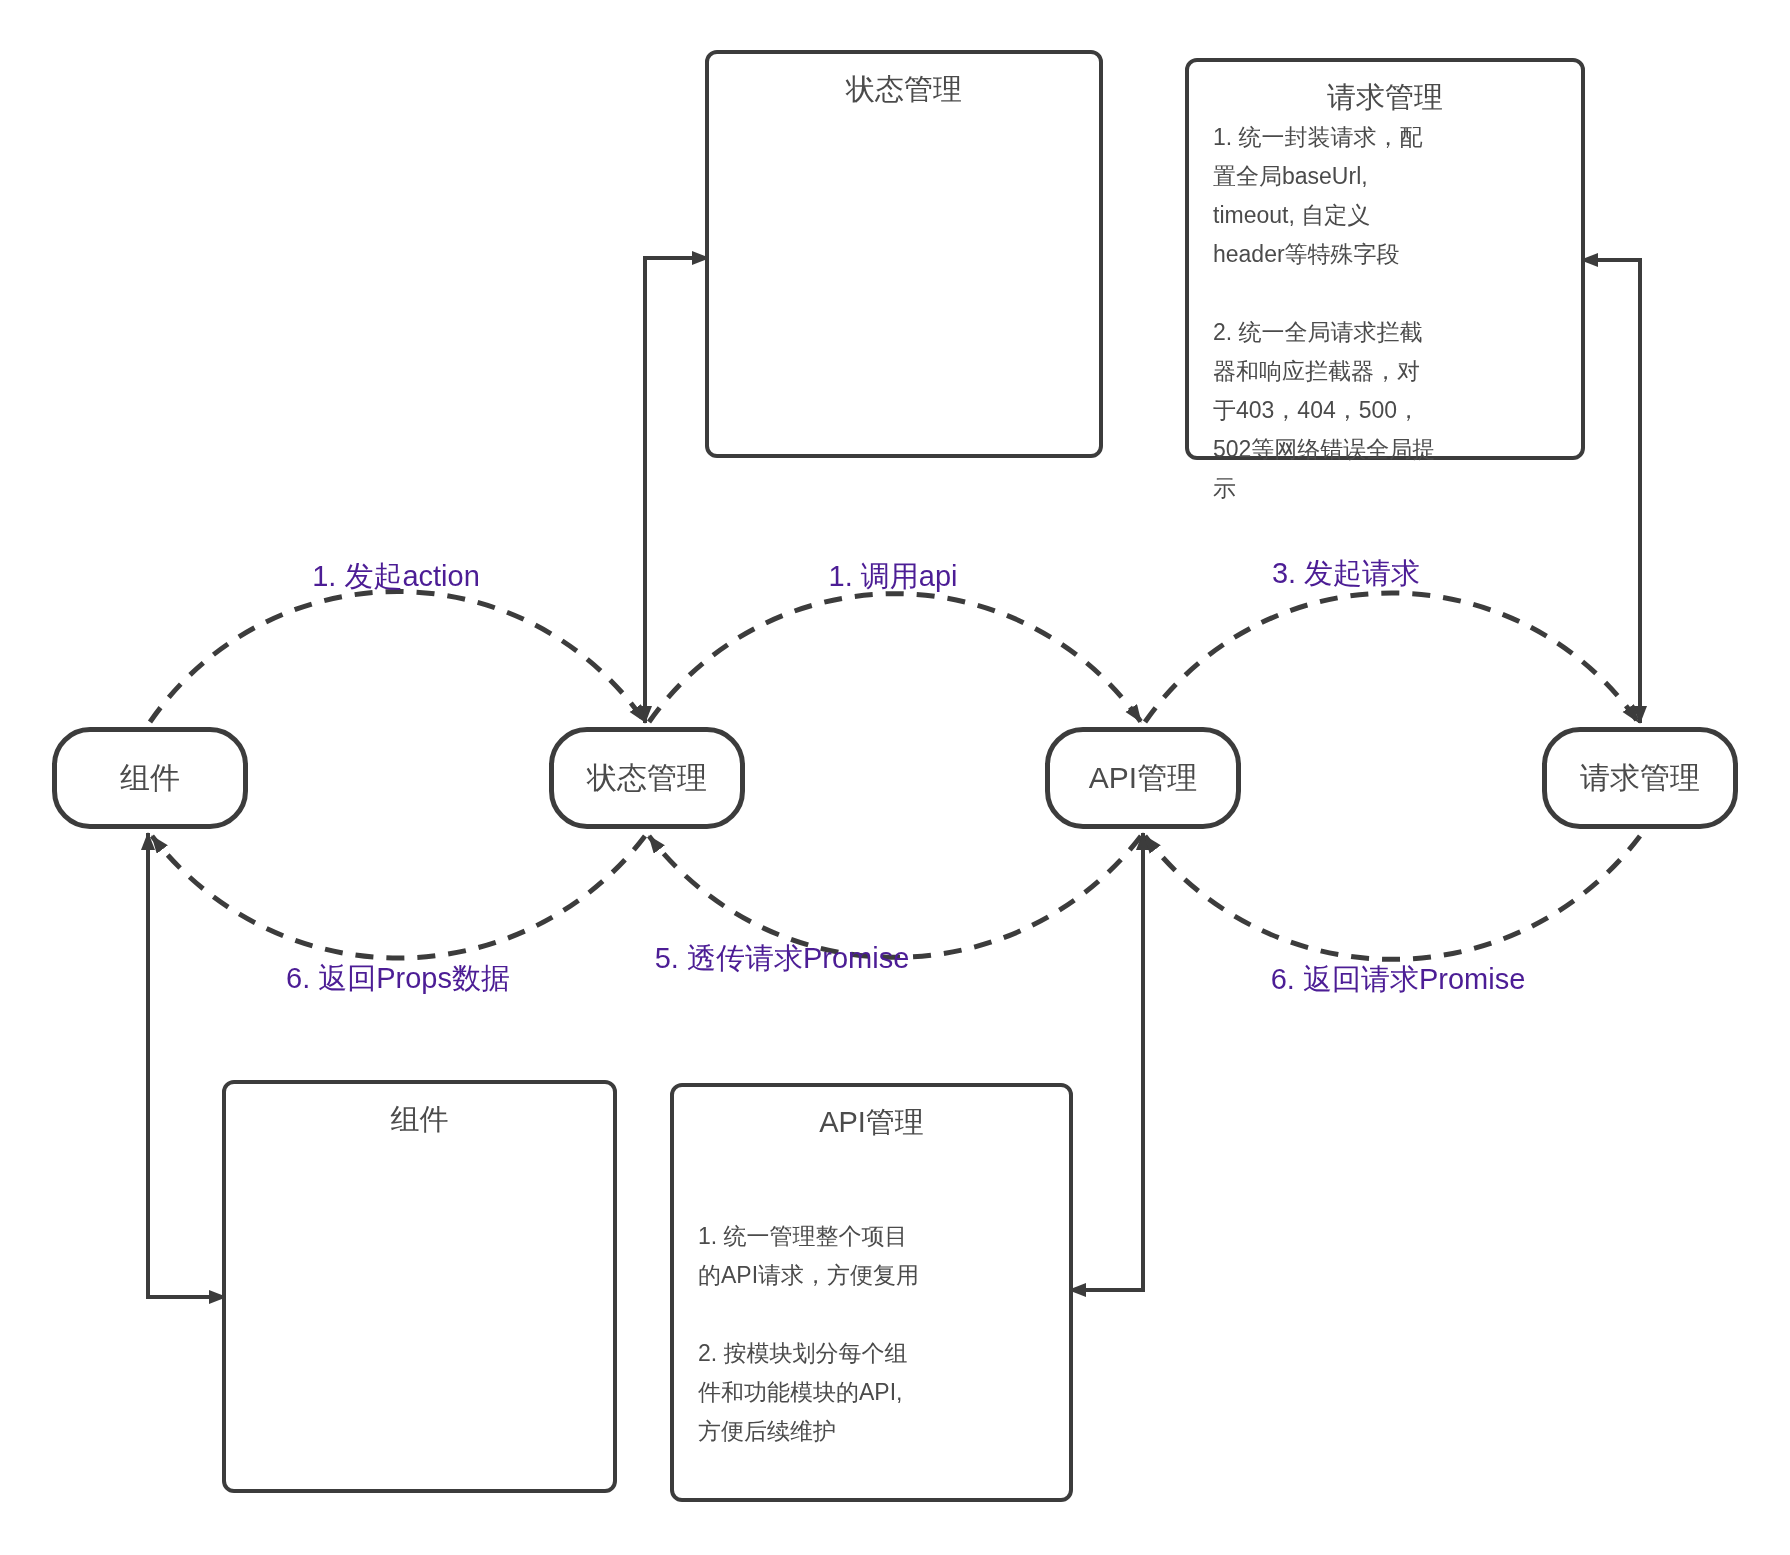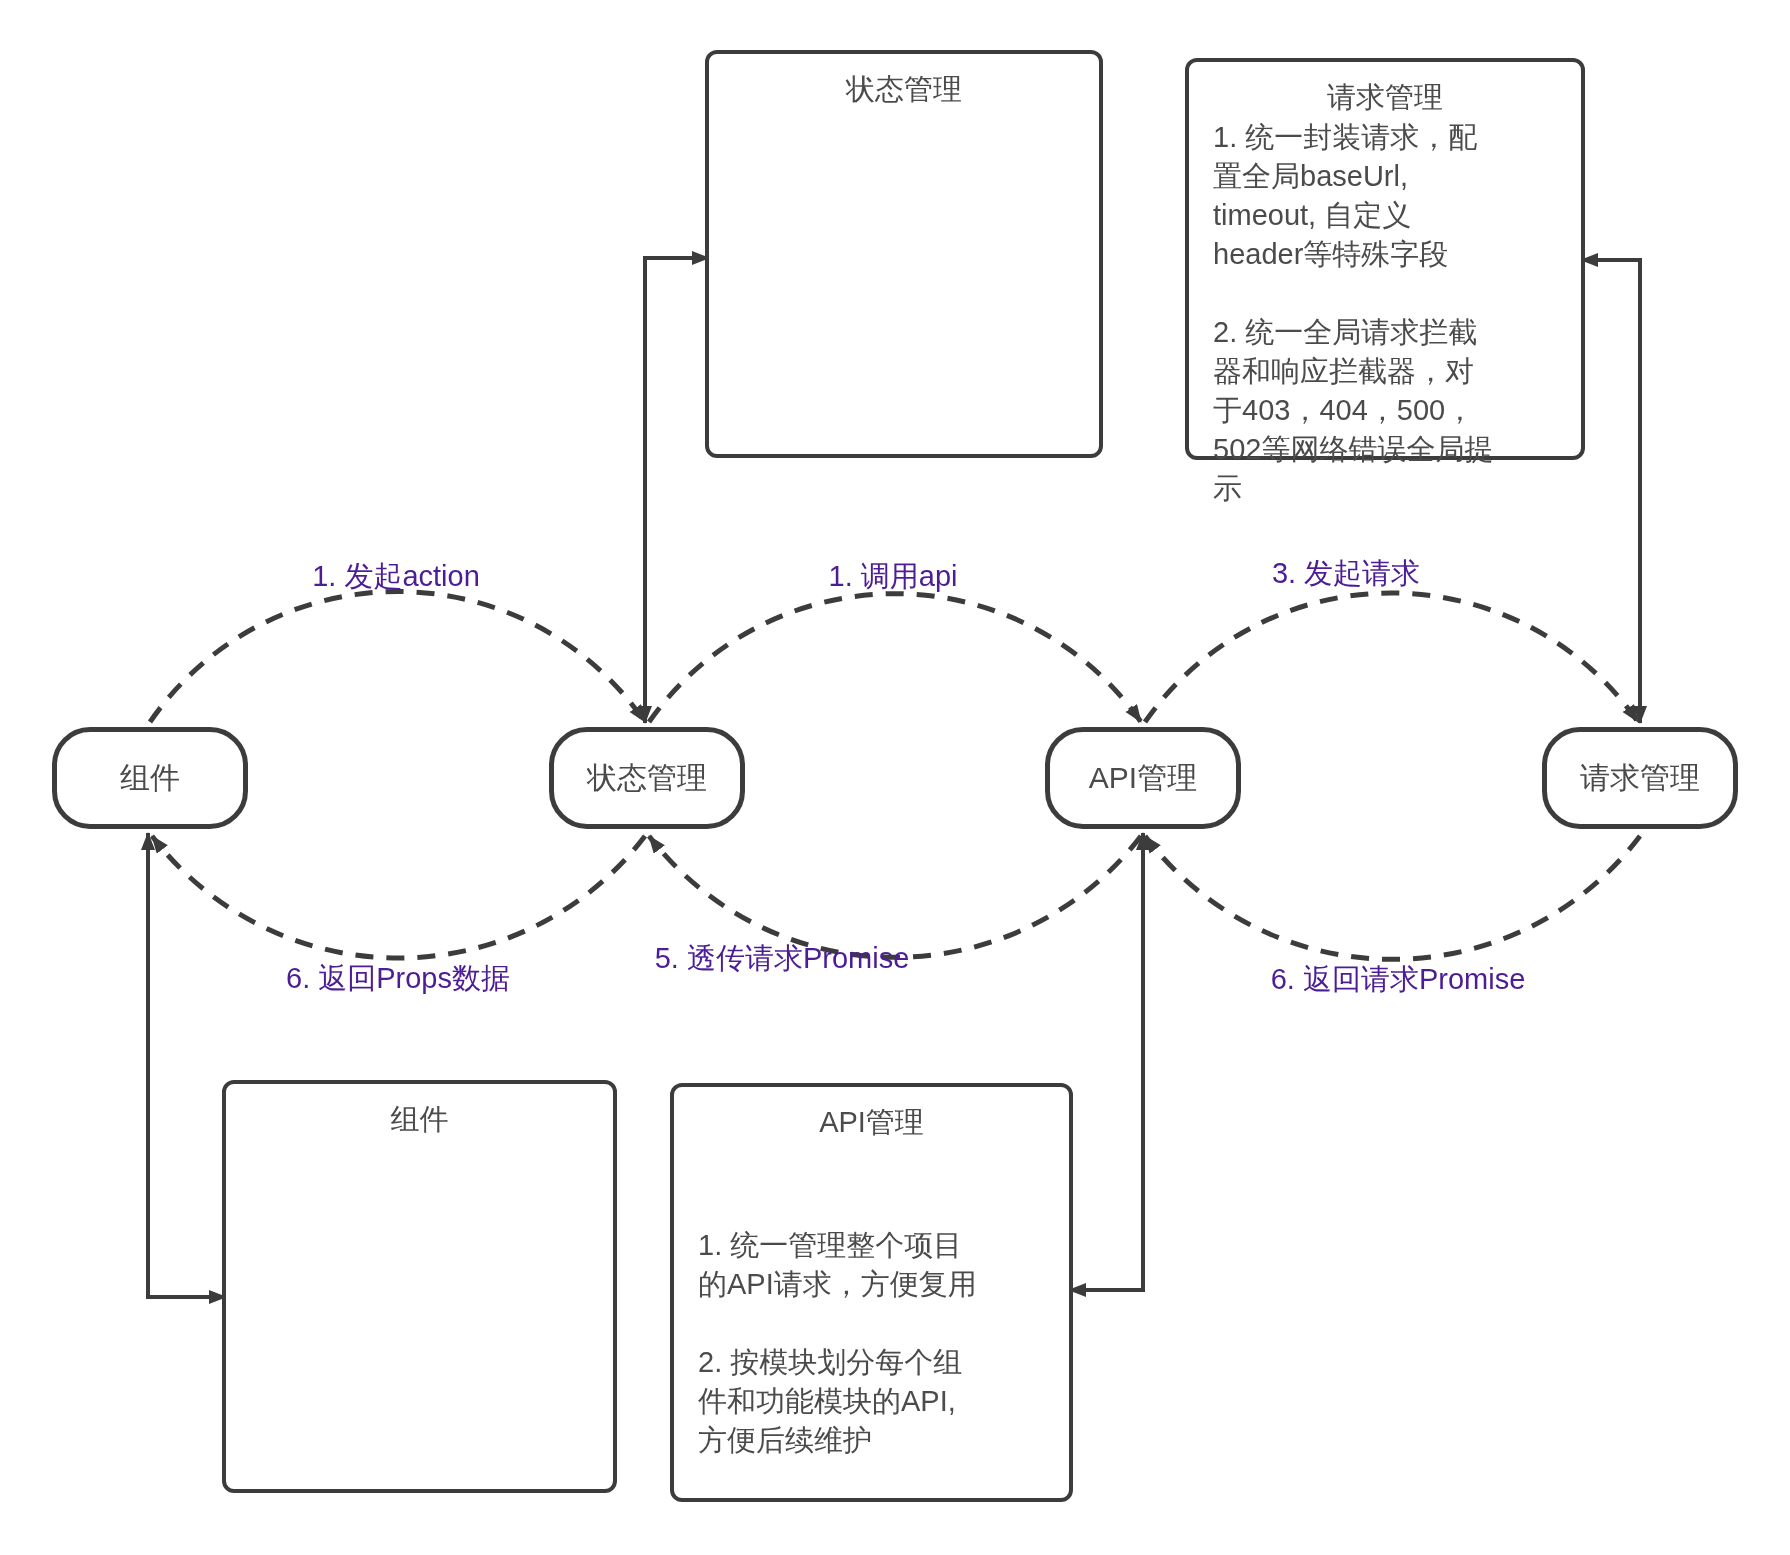--- a/index.html
+++ b/index.html
@@ -33,21 +33,21 @@
   .descbox .title{
     position:absolute;
     left:0;right:0;top:16px;
     text-align:center;
     font-size:29px;
   }
   .descbox .body{
     position:absolute;
     left:24px;right:14px;
     white-space:pre-line;
-    font-size:29px;
+    font-size:23px;
     line-height:39px;
   }
   .flow-label{
     position:absolute;
     transform:translate(-50%,-50%);
     font-size:29px;
     white-space:nowrap;
     color:#4c1d95;
     background:transparent;
   }
@@ -113,21 +113,21 @@
 502等网络错误全局提
 示</div>
   </div>
 
   <div class="descbox" style="left:222px;top:1080px;width:395px;height:413px;">
     <div class="title">组件</div>
   </div>
 
   <div class="descbox" style="left:670px;top:1083px;width:403px;height:419px;">
     <div class="title">API管理</div>
-    <div class="body" style="top:130px;margin-top:9px;">1. 统一管理整个项目
+    <div class="body" style="top:130px;">1. 统一管理整个项目
 的API请求，方便复用
 
 2. 按模块划分每个组
 件和功能模块的API,
 方便后续维护</div>
   </div>
 
   <div class="flow-label" style="left:396px;top:577px;">1. 发起action</div>
   <div class="flow-label" style="left:893px;top:577px;">1. 调用api</div>
   <div class="flow-label" style="left:1346px;top:574px;text-align:center;">3. 发起请求</div>

